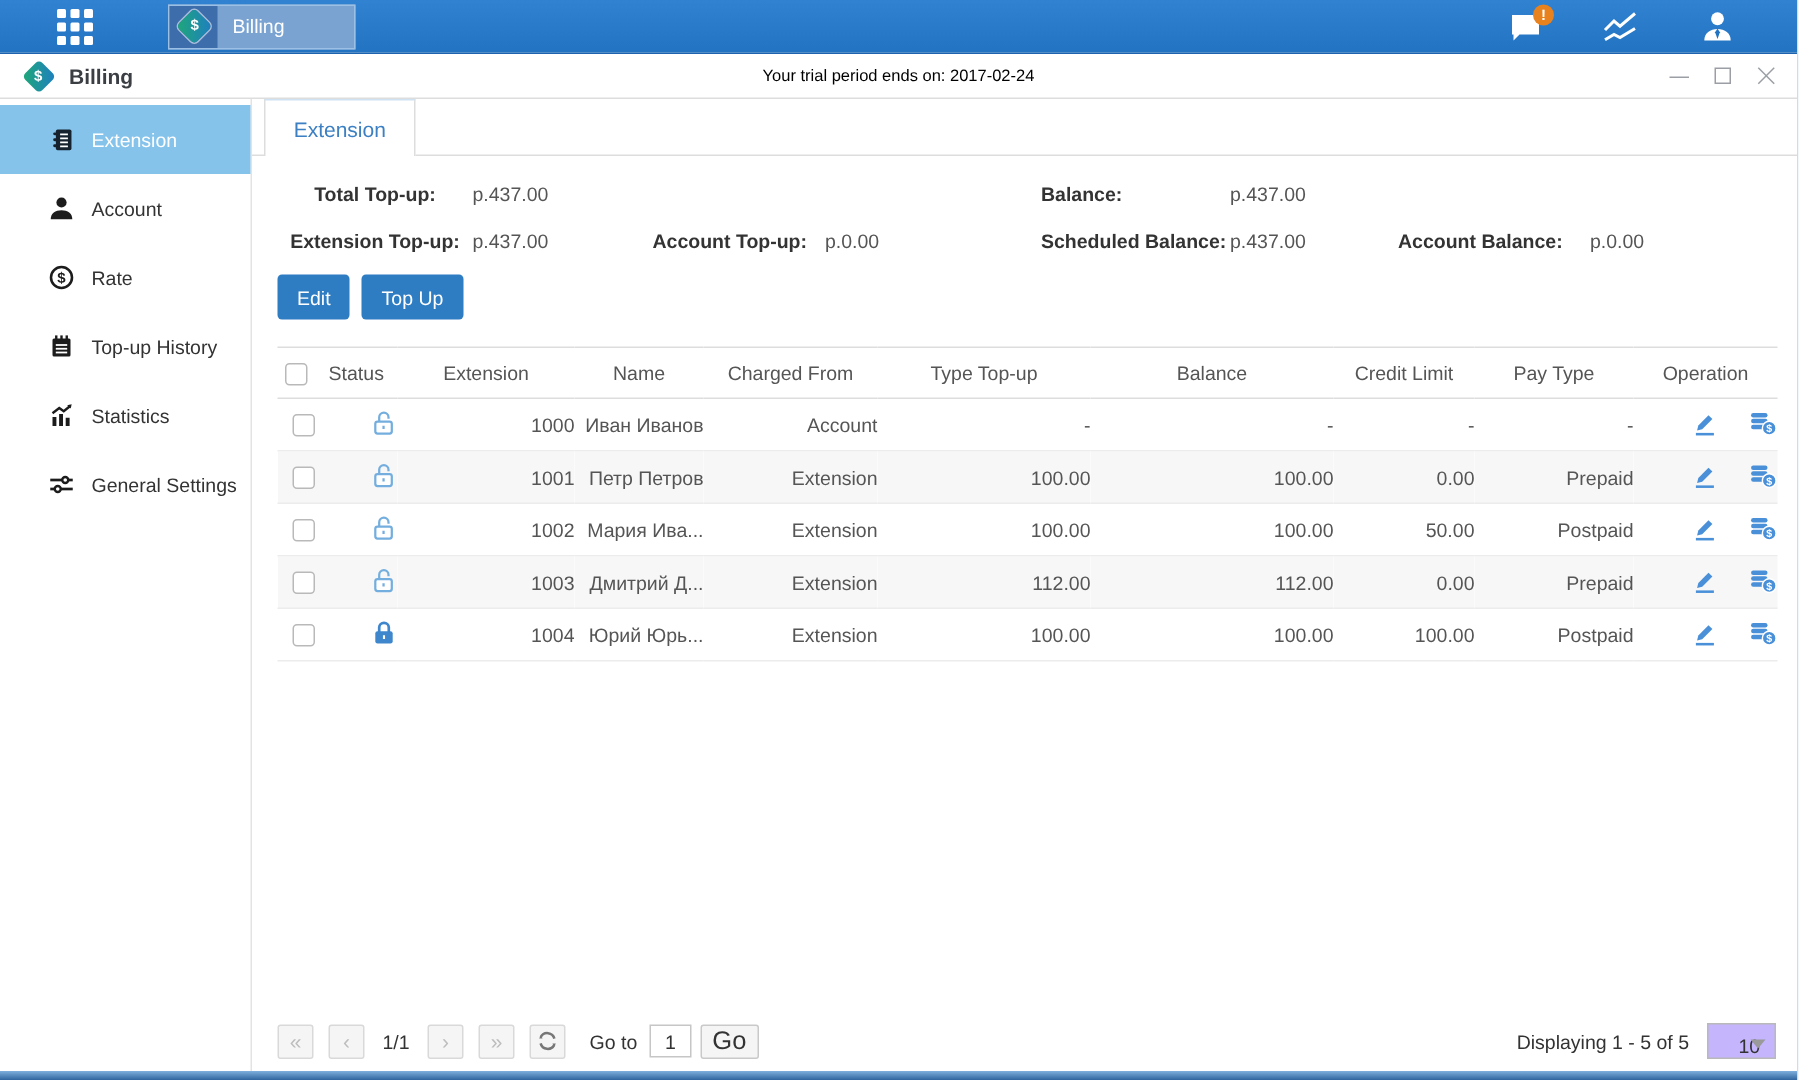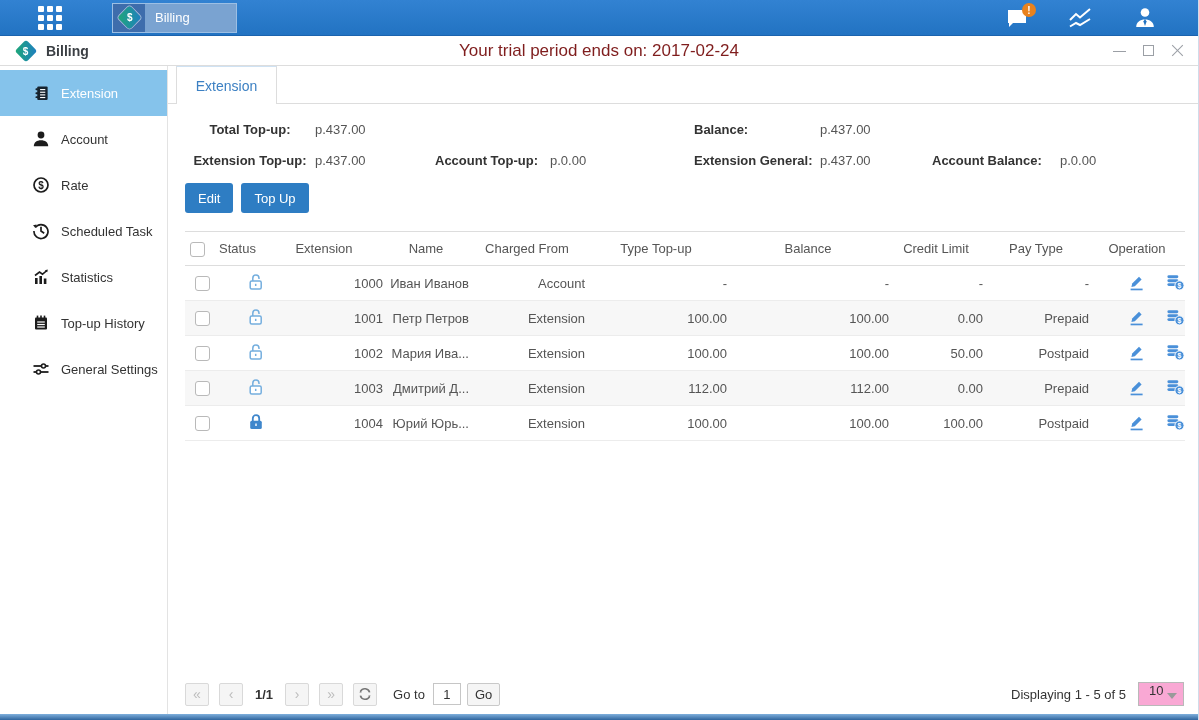--- a/index.html
+++ b/index.html
@@ -18,21 +18,21 @@
   .diamond b { transform:rotate(-45deg); color:#fff; font-size:10px; font-weight:bold; }
   .topbar-right { position:absolute; right:40px; top:0; height:36px; display:flex; align-items:center; gap:38px; }
   .tb-icon { position:relative; width:26px; height:26px; display:flex; align-items:center; justify-content:center; cursor:pointer; }
   .badge { position:absolute; top:-2px; right:-6px; width:14px; height:14px; background:#e8821e; border-radius:50%; color:#fff; font-size:10px; font-weight:bold; display:flex; align-items:center; justify-content:center; }
 
   
   .titlebar { height:30px; background:#fff; border-bottom:1px solid #ddd; display:flex; align-items:center; flex-shrink:0; position:relative; }
   .titlebar .app-ic { margin-left:18px; }
   .titlebar .app-ic .diamond { width:16px; height:16px; box-shadow:none; }
   .page-title { margin-left:12px; font-size:14px; font-weight:bold; color:#3b3f44; }
-  .trial { position:absolute; left:0; right:0; text-align:center; color:#7f1d1d; font-size:17px; pointer-events:none; }
+  .trial { position:absolute; left:0; right:0; text-align:center; color:#000000; font-size:11px; pointer-events:none; }
   .win-controls { position:absolute; right:14px; display:flex; gap:16px; align-items:center; }
   .wc { width:13px; height:13px; position:relative; cursor:pointer; }
   .wc-min::after { content:''; position:absolute; left:0; right:0; top:7px; height:1px; background:#9b9fa5; }
   .wc-max::after { content:''; position:absolute; inset:1px; border:1px solid #9b9fa5; }
   .wc-close::before,.wc-close::after { content:''; position:absolute; left:-1px; top:6px; width:15px; height:1px; background:#9b9fa5; }
   .wc-close::before { transform:rotate(45deg);} .wc-close::after { transform:rotate(-45deg);}
 
   
   .app-body { flex:1; display:flex; min-height:0; }
   .sidebar { width:168px; background:#fff; border-right:1px solid #e3e3e3; padding-top:4px; flex-shrink:0; }
@@ -62,27 +62,27 @@
   table.grid th { height:34px; font-weight:normal; color:#555; font-size:13px; border-top:1px solid #ddd; border-bottom:1px solid #ddd; text-align:center; }
   table.grid td { height:35px; text-align:right; color:#555; font-size:13px; border-bottom:1px solid #ececec; overflow:hidden; white-space:nowrap; }
   table.grid tbody tr:nth-child(even){ background:#f7f7f7; }
   .checkbox { display:inline-block; width:15px; height:15px; border:1px solid #b9b9b9; border-radius:3px; background:#fff; cursor:pointer; vertical-align:middle; }
   .icon16 { display:inline-flex; width:18px; height:18px; align-items:center; justify-content:center; }
   .op-icon { display:inline-flex; width:20px; height:20px; align-items:center; justify-content:center; color:#4a90d9; cursor:pointer; }
   .op-icon + .op-icon { margin-left:15px; }
 
   .pager { margin:auto 14px 8px 17px; display:flex; align-items:center; flex-shrink:0; }
   .pg-btn { width:24px; height:23px; background:#f5f5f5; border:1px solid #d9d9d9; border-radius:2px; display:flex; align-items:center; justify-content:center; color:#bdbdbd; font-size:14px; cursor:pointer; margin-right:10px; }
-  .pg-ind { color:#333; margin:0 12px 0 2px;font-weight:bold; }
+  .pg-ind { color:#333; margin:0 12px 0 2px; }
   .goto-lbl { color:#333; margin:0 8px 0 6px; }
   .goto-input { width:28px; height:22px; border:1px solid #c6c6c6; text-align:center; font-size:13px; font-family:inherit; color:#333; }
-  .go-btn { margin-left:6px; height:23px; padding:0 7px; background:#f5f5f5; border:1px solid #c9c9c9; border-radius:2px; font-size:13px; color:#333; cursor:pointer; font-family:inherit; }
+  .go-btn { margin-left:6px; height:23px; padding:0 7px; background:#f5f5f5; border:1px solid #c9c9c9; border-radius:2px; font-size:17px; color:#333; cursor:pointer; font-family:inherit; }
   .pager-right { margin-left:auto; display:flex; align-items:center; gap:12px; }
   .disp { color:#333;margin-left:34px; }
-  .psize { width:46px; height:24px; border:1px solid #b9b9b9; background:#f9a8d4; display:flex; align-items:flex-start; padding-left:10px; position:relative; cursor:pointer; color:#333; }
+  .psize { width:46px; height:24px; border:1px solid #b9b9b9; background:#c4b5fd; display:flex; align-items:flex-end; padding-left:20px; position:relative; cursor:pointer; color:#333; }
   .psize .caret { position:absolute; right:6px; top:10px; width:0; height:0; border-left:5px solid transparent; border-right:5px solid transparent; border-top:6px solid #9a9a9a; }
 
   .bottom-strip { height:6px; background:linear-gradient(#7fb0dd,#2f659e); flex-shrink:0; }
 </style>
 </head>
 <body>
 
 <div class="window">
 
   <div class="topbar">
@@ -175,57 +175,47 @@
     <span class="icon">
             <svg width="18" height="18" viewBox="0 0 18 18">
               <circle cx="9" cy="9" r="7" fill="none" stroke="currentColor" stroke-width="1.7"></circle>
               <text x="9" y="12.6" font-size="10" font-weight="bold" fill="currentColor" text-anchor="middle" font-family="Liberation Sans,sans-serif">$</text>
             </svg>
           </span>
     <span class="label">Rate</span>
   </div>
         <div class="side-item">
     <span class="icon">
-            <svg width="18" height="18" viewBox="0 0 18 18" fill="none" stroke="currentColor" stroke-width="1.7">
-              <path d="M3.2 5.6A7 7 0 1 1 2 9"></path>
-              <path d="M9 4.8V9l3.2 2.2"></path>
-              <path d="M1 3.2l2.2 2.4 1.4-3z" fill="currentColor" stroke="none"></path>
-            </svg>
-          </span>
-    <span class="label">Scheduled Task</span>
-  </div>
-        <div class="side-item">
-    <span class="icon">
-            <svg width="18" height="18" viewBox="0 0 18 18" fill="currentColor">
-              <rect x="3" y="10" width="2.6" height="6"></rect>
-              <rect x="7.4" y="8" width="2.6" height="8"></rect>
-              <rect x="11.8" y="10.5" width="2.6" height="5.5"></rect>
-              <path d="M3 7.5l4.5-3.5 3 2.2L15 2.5" fill="none" stroke="currentColor" stroke-width="1.6"></path>
-              <path d="M15.8 1.5l-3 .7 2.3 2.1z"></path>
-            </svg>
-          </span>
-    <span class="label">Statistics</span>
-  </div>
-        <div class="side-item">
-    <span class="icon">
             <svg width="18" height="18" viewBox="0 0 18 18">
               <rect x="3" y="3.6" width="12" height="12" rx="1" fill="currentColor"></rect>
               <g stroke="currentColor" stroke-width="1.6">
                 <line x1="5.5" y1="1.6" x2="5.5" y2="4.6"></line>
                 <line x1="9" y1="1.6" x2="9" y2="4.6"></line>
                 <line x1="12.5" y1="1.6" x2="12.5" y2="4.6"></line>
               </g>
               <g stroke="#fff" stroke-width="1.2">
                 <line x1="5.2" y1="8" x2="12.8" y2="8"></line>
                 <line x1="5.2" y1="10.5" x2="12.8" y2="10.5"></line>
                 <line x1="5.2" y1="13" x2="12.8" y2="13"></line>
               </g>
             </svg>
           </span>
     <span class="label">Top-up History</span>
+  </div>
+        <div class="side-item">
+    <span class="icon">
+            <svg width="18" height="18" viewBox="0 0 18 18" fill="currentColor">
+              <rect x="3" y="10" width="2.6" height="6"></rect>
+              <rect x="7.4" y="8" width="2.6" height="8"></rect>
+              <rect x="11.8" y="10.5" width="2.6" height="5.5"></rect>
+              <path d="M3 7.5l4.5-3.5 3 2.2L15 2.5" fill="none" stroke="currentColor" stroke-width="1.6"></path>
+              <path d="M15.8 1.5l-3 .7 2.3 2.1z"></path>
+            </svg>
+          </span>
+    <span class="label">Statistics</span>
   </div>
         <div class="side-item">
     <span class="icon">
             <svg width="18" height="18" viewBox="0 0 18 18" stroke="currentColor" stroke-width="1.8" fill="#fff">
               <line x1="1.5" y1="6" x2="16.5" y2="6"></line>
               <line x1="1.5" y1="12" x2="16.5" y2="12"></line>
               <circle cx="11.5" cy="6" r="2" stroke-width="1.6"></circle>
               <circle cx="6.5" cy="12" r="2" stroke-width="1.6"></circle>
             </svg>
           </span>
@@ -250,21 +240,21 @@
             <span class="lbl w115">Account Top-up:</span>
             <span class="val">p.0.00</span>
           </div>
         </div>
         <div class="sum-half">
           <div class="sum-row">
             <span class="lbl w126">Balance:</span>
             <span class="val">p.437.00</span>
           </div>
           <div class="sum-row">
-            <span class="lbl w126">Extension General:</span>
+            <span class="lbl w126">Scheduled Balance:</span>
             <span class="val w112">p.437.00</span>
             <span class="lbl w128">Account Balance:</span>
             <span class="val">p.0.00</span>
           </div>
         </div>
       </div>
 
       <div class="toolbar">
         <button class="btn-blue">Edit</button>
         <button class="btn-blue">Top Up</button>

